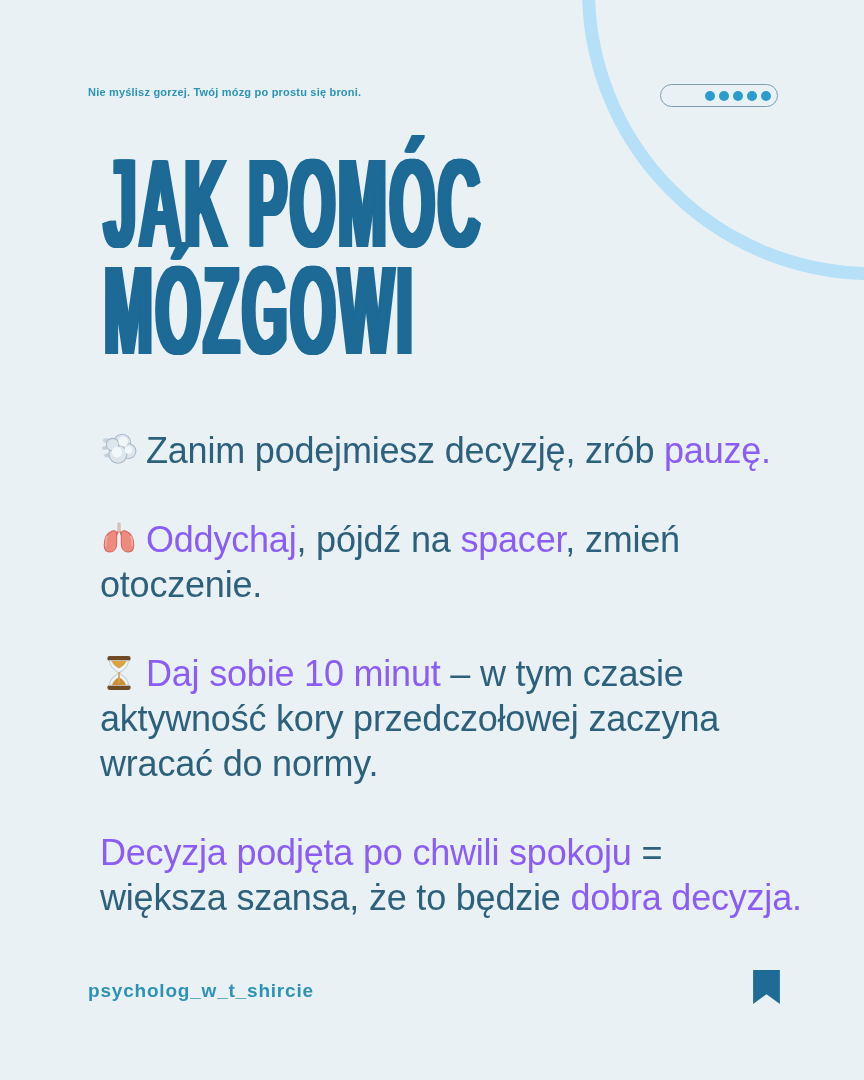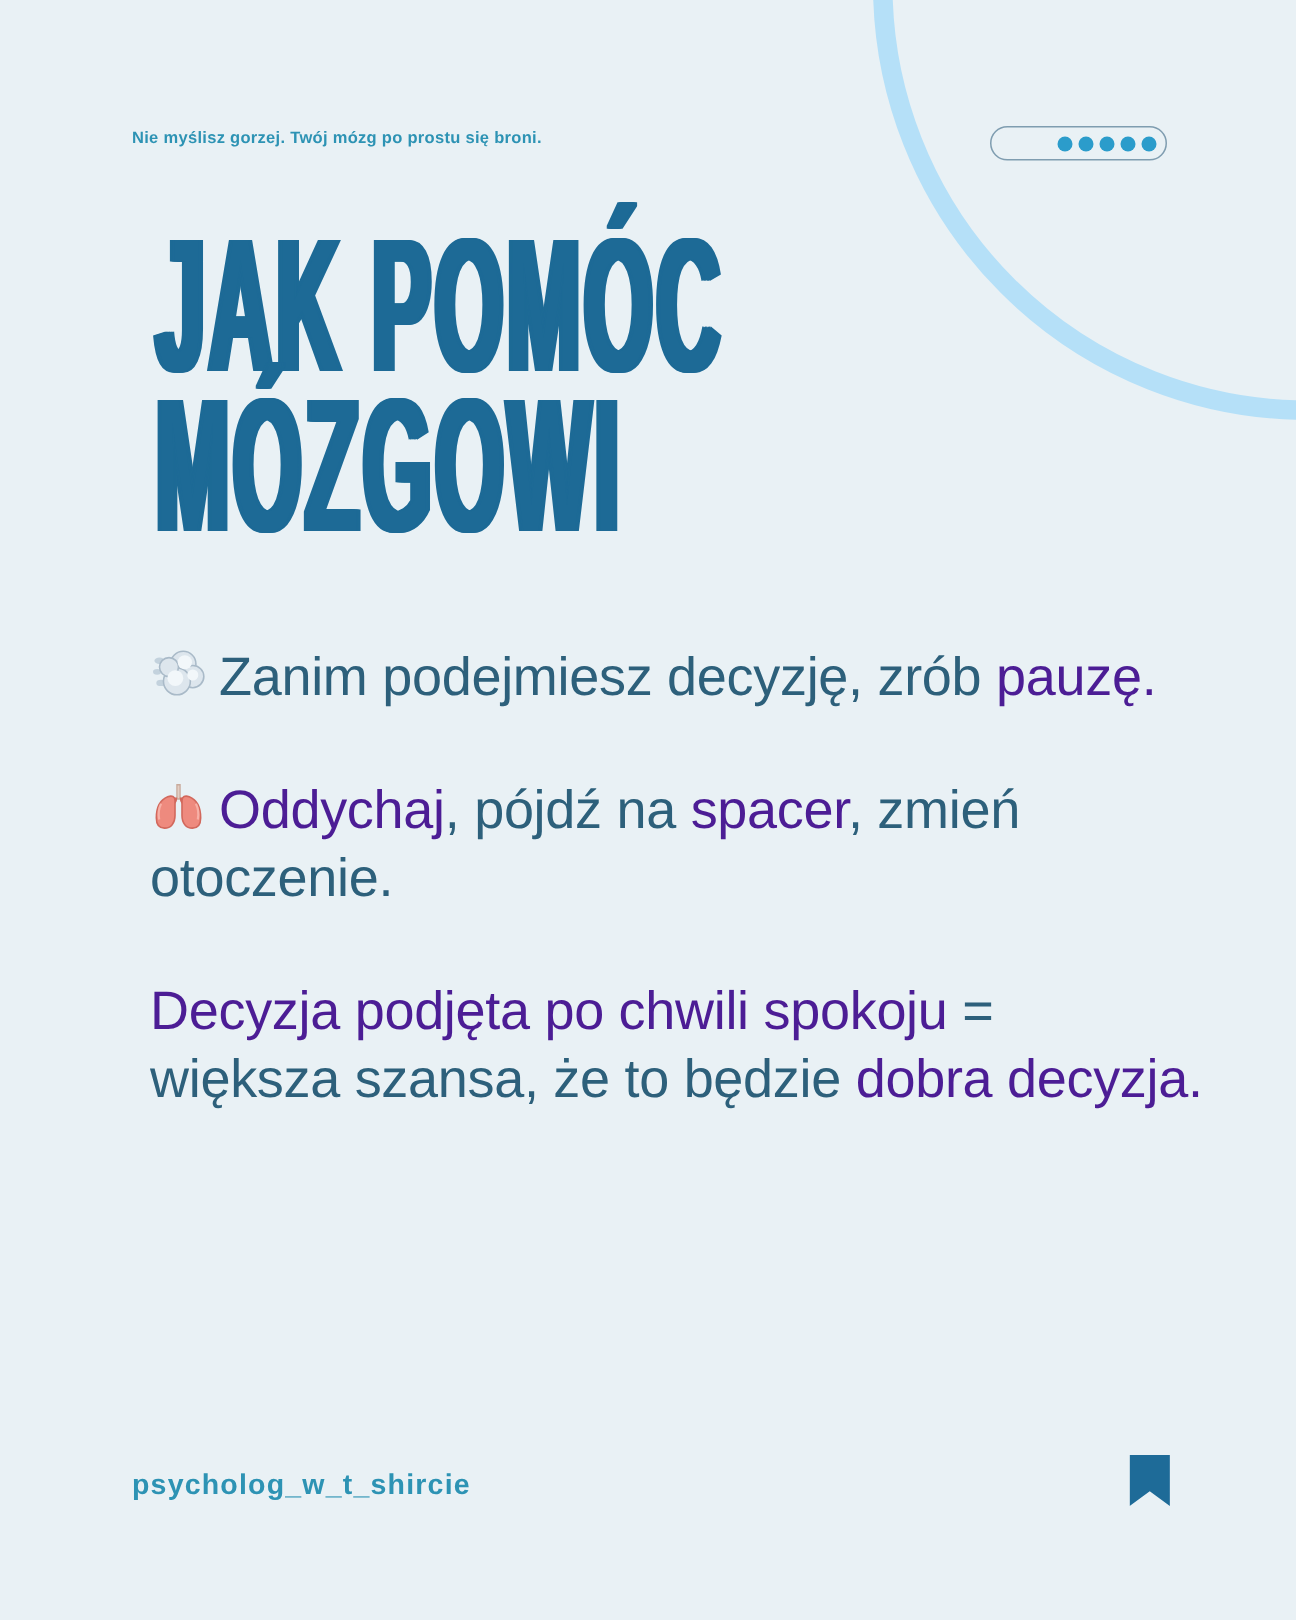--- a/index.html
+++ b/index.html
@@ -32,21 +32,21 @@
     letter-spacing:6px;white-space:nowrap;
     transform:scaleX(0.46);transform-origin:left top;
     text-shadow:2px 0 currentColor,-2px 0 currentColor,4px 0 currentColor,-4px 0 currentColor,6px 0 currentColor,-6px 0 currentColor;
   }
   
   .body-copy{position:absolute;left:100px;top:428px;width:724px;}
   .para{
     margin:0 0 44px 0;font-size:36px;line-height:45px;color:#2d607b;
     white-space:pre-wrap;letter-spacing:-0.2px;
   }
-  .seg-accent{color:#4c1d95;}
+  .seg-accent{color:#8b5cf6;}
   .seg-dark{color:#2d607b;}
   .emoji-icon{display:inline-block;vertical-align:-6px;margin-right:8px;}
   
   .handle{
     position:absolute;left:88px;top:980px;
     font-size:19px;font-weight:bold;letter-spacing:.8px;color:#2d93b4;
   }
   .bookmark{position:absolute;left:753px;top:970px;width:27px;height:34px;cursor:pointer;}
 </style>
 </head>
@@ -96,20 +96,31 @@
           <path d="M17 3 h2 v9 h-2 z" fill="#e3cfc4" stroke="#c8ab9c" stroke-width="0.8"></path>
           <path d="M16.5 11 c0 3 -1.5 4.5 -4 6" fill="none" stroke="#d2685c" stroke-width="1.5"></path>
           <path d="M19.5 11 c0 3 1.5 4.5 4 6" fill="none" stroke="#d2685c" stroke-width="1.5"></path>
           <path d="M15.8 13 C15.8 10.4 13.8 9.6 11.2 10.6 C6.2 12.6 4 18 4 24 C4 28.2 6 30.4 9.2 30.4 C13.2 30.4 15.8 27.2 15.8 22.4 Z" fill="#ee8a7e" stroke="#d2685c" stroke-width="1"></path>
           <path d="M20.2 13 C20.2 10.4 22.2 9.6 24.8 10.6 C29.8 12.6 32 18 32 24 C32 28.2 30 30.4 26.8 30.4 C22.8 30.4 20.2 27.2 20.2 22.4 Z" fill="#ee8a7e" stroke="#d2685c" stroke-width="1"></path>
           <path d="M7 15 c-1.5 3 -1.8 7 -1.2 10" fill="none" stroke="#f7b0a6" stroke-width="1.4"></path>
           <path d="M29 15 c1.5 3 1.8 7 1.2 10" fill="none" stroke="#f7b0a6" stroke-width="1.4"></path>
         </svg><span class="seg-accent">Oddychaj</span><span class="seg-dark">, pójdź na </span><span class="seg-accent">spacer</span><span class="seg-dark">, zmień
 otoczenie.</span></p>
 
+    <p class="para"><svg class="emoji-icon" width="38" height="38" viewBox="0 0 36 36">
+          <rect x="7" y="2" width="22" height="4.5" rx="2" fill="#6f4a26"></rect>
+          <rect x="7" y="29.5" width="22" height="4.5" rx="2" fill="#6f4a26"></rect>
+          <path d="M9 6.5 h18 c0 6 -4.5 8.5 -7.5 10.5 l-1.5 1 l-1.5 -1 C13.5 15 9 12.5 9 6.5 z" fill="#eef5f9" stroke="#c2d2da" stroke-width="1"></path>
+          <path d="M9 29.5 h18 c0 -6 -4.5 -8.5 -7.5 -10.5 l-1.5 -1 l-1.5 1 C13.5 21 9 23.5 9 29.5 z" fill="#eef5f9" stroke="#c2d2da" stroke-width="1"></path>
+          <path d="M11 6.5 h14 c-0.8 3.5 -4 5.5 -7 7.2 c-3 -1.7 -6.2 -3.7 -7 -7.2 z" fill="#d9a441"></path>
+          <path d="M11.5 29.5 h13 c-0.8 -4.2 -4 -6 -6.5 -7.8 c-2.5 1.8 -5.7 3.6 -6.5 7.8 z" fill="#c98f3d"></path>
+          <line x1="18" y1="17" x2="18" y2="28" stroke="#d9a441" stroke-width="1.6"></line>
+        </svg><span class="seg-accent">Daj sobie 10 minut</span><span class="seg-dark"> – w tym czasie
+aktywność kory przedczołowej zaczyna
+wracać do normy.</span></p>
 
     <p class="para"><span class="seg-accent">Decyzja podjęta po chwili spokoju</span><span class="seg-dark"> =
 większa szansa, że to będzie </span><span class="seg-accent">dobra decyzja.</span></p>
 
   </div>
 
   <div class="handle">psycholog_w_t_shircie</div>
 
   <svg class="bookmark" viewBox="0 0 26 33">
     <path d="M0 0 H26 V33 L13 23.5 L0 33 Z" fill="#1e6b98"></path>

